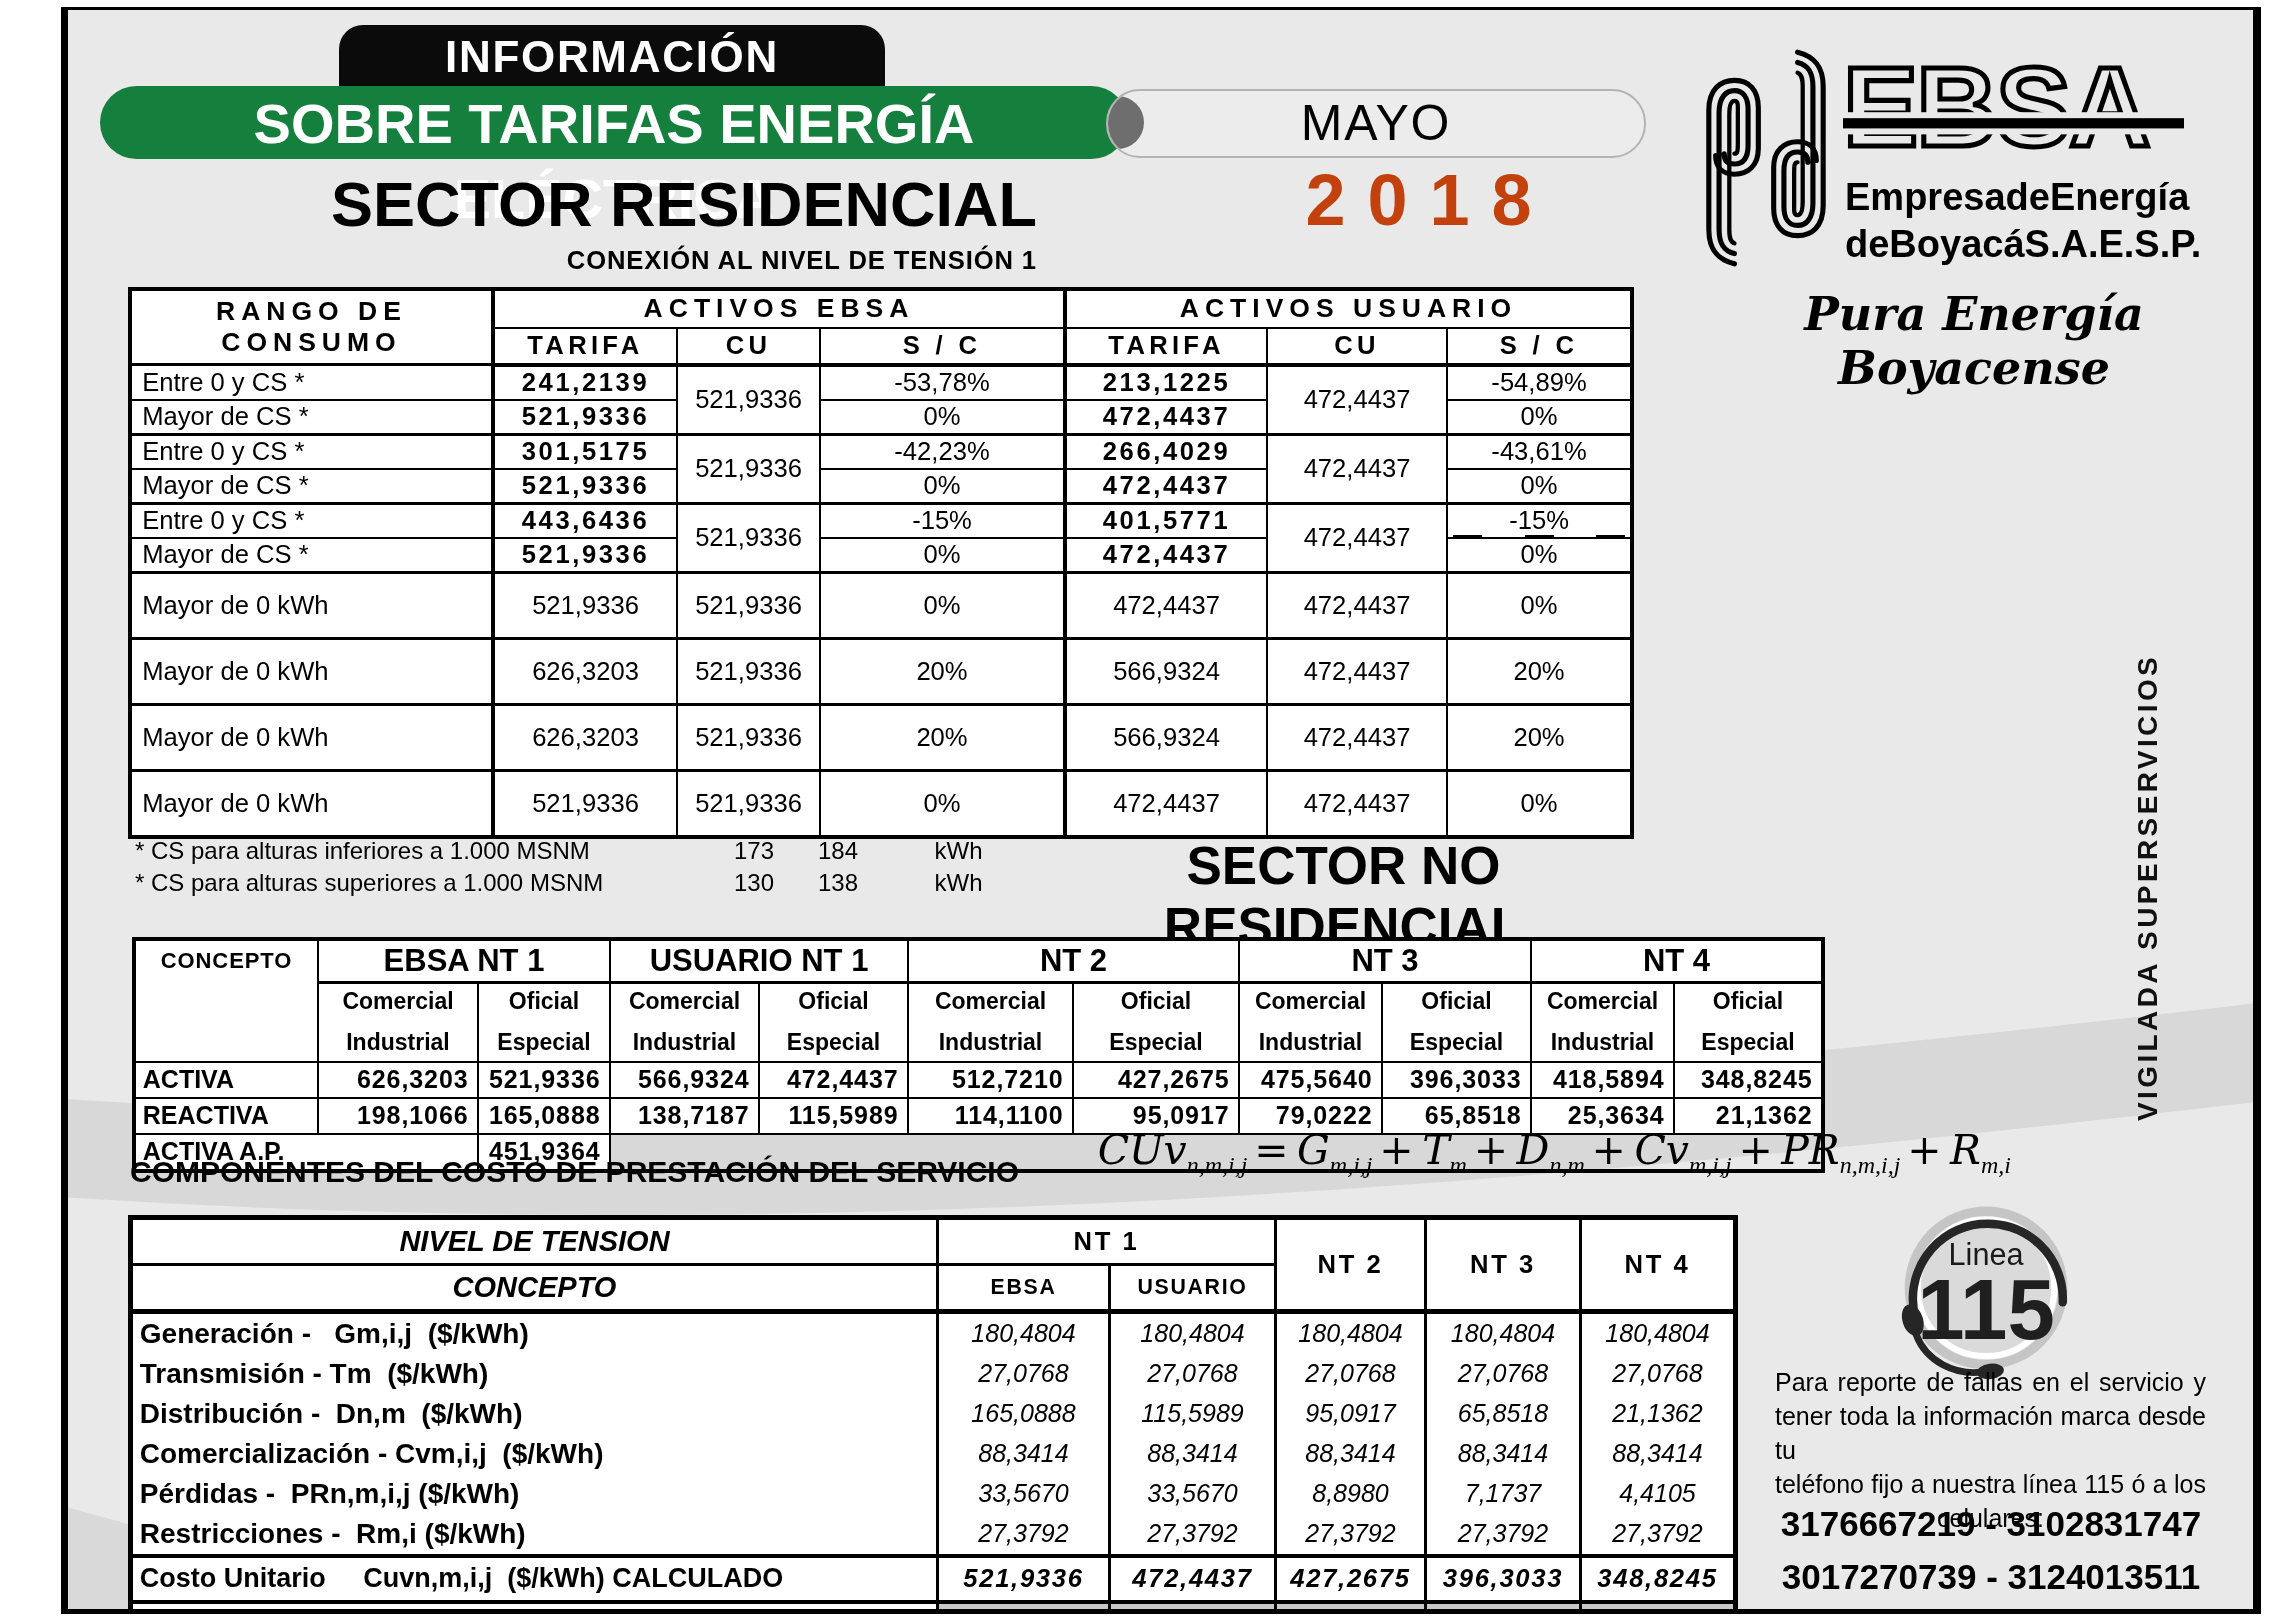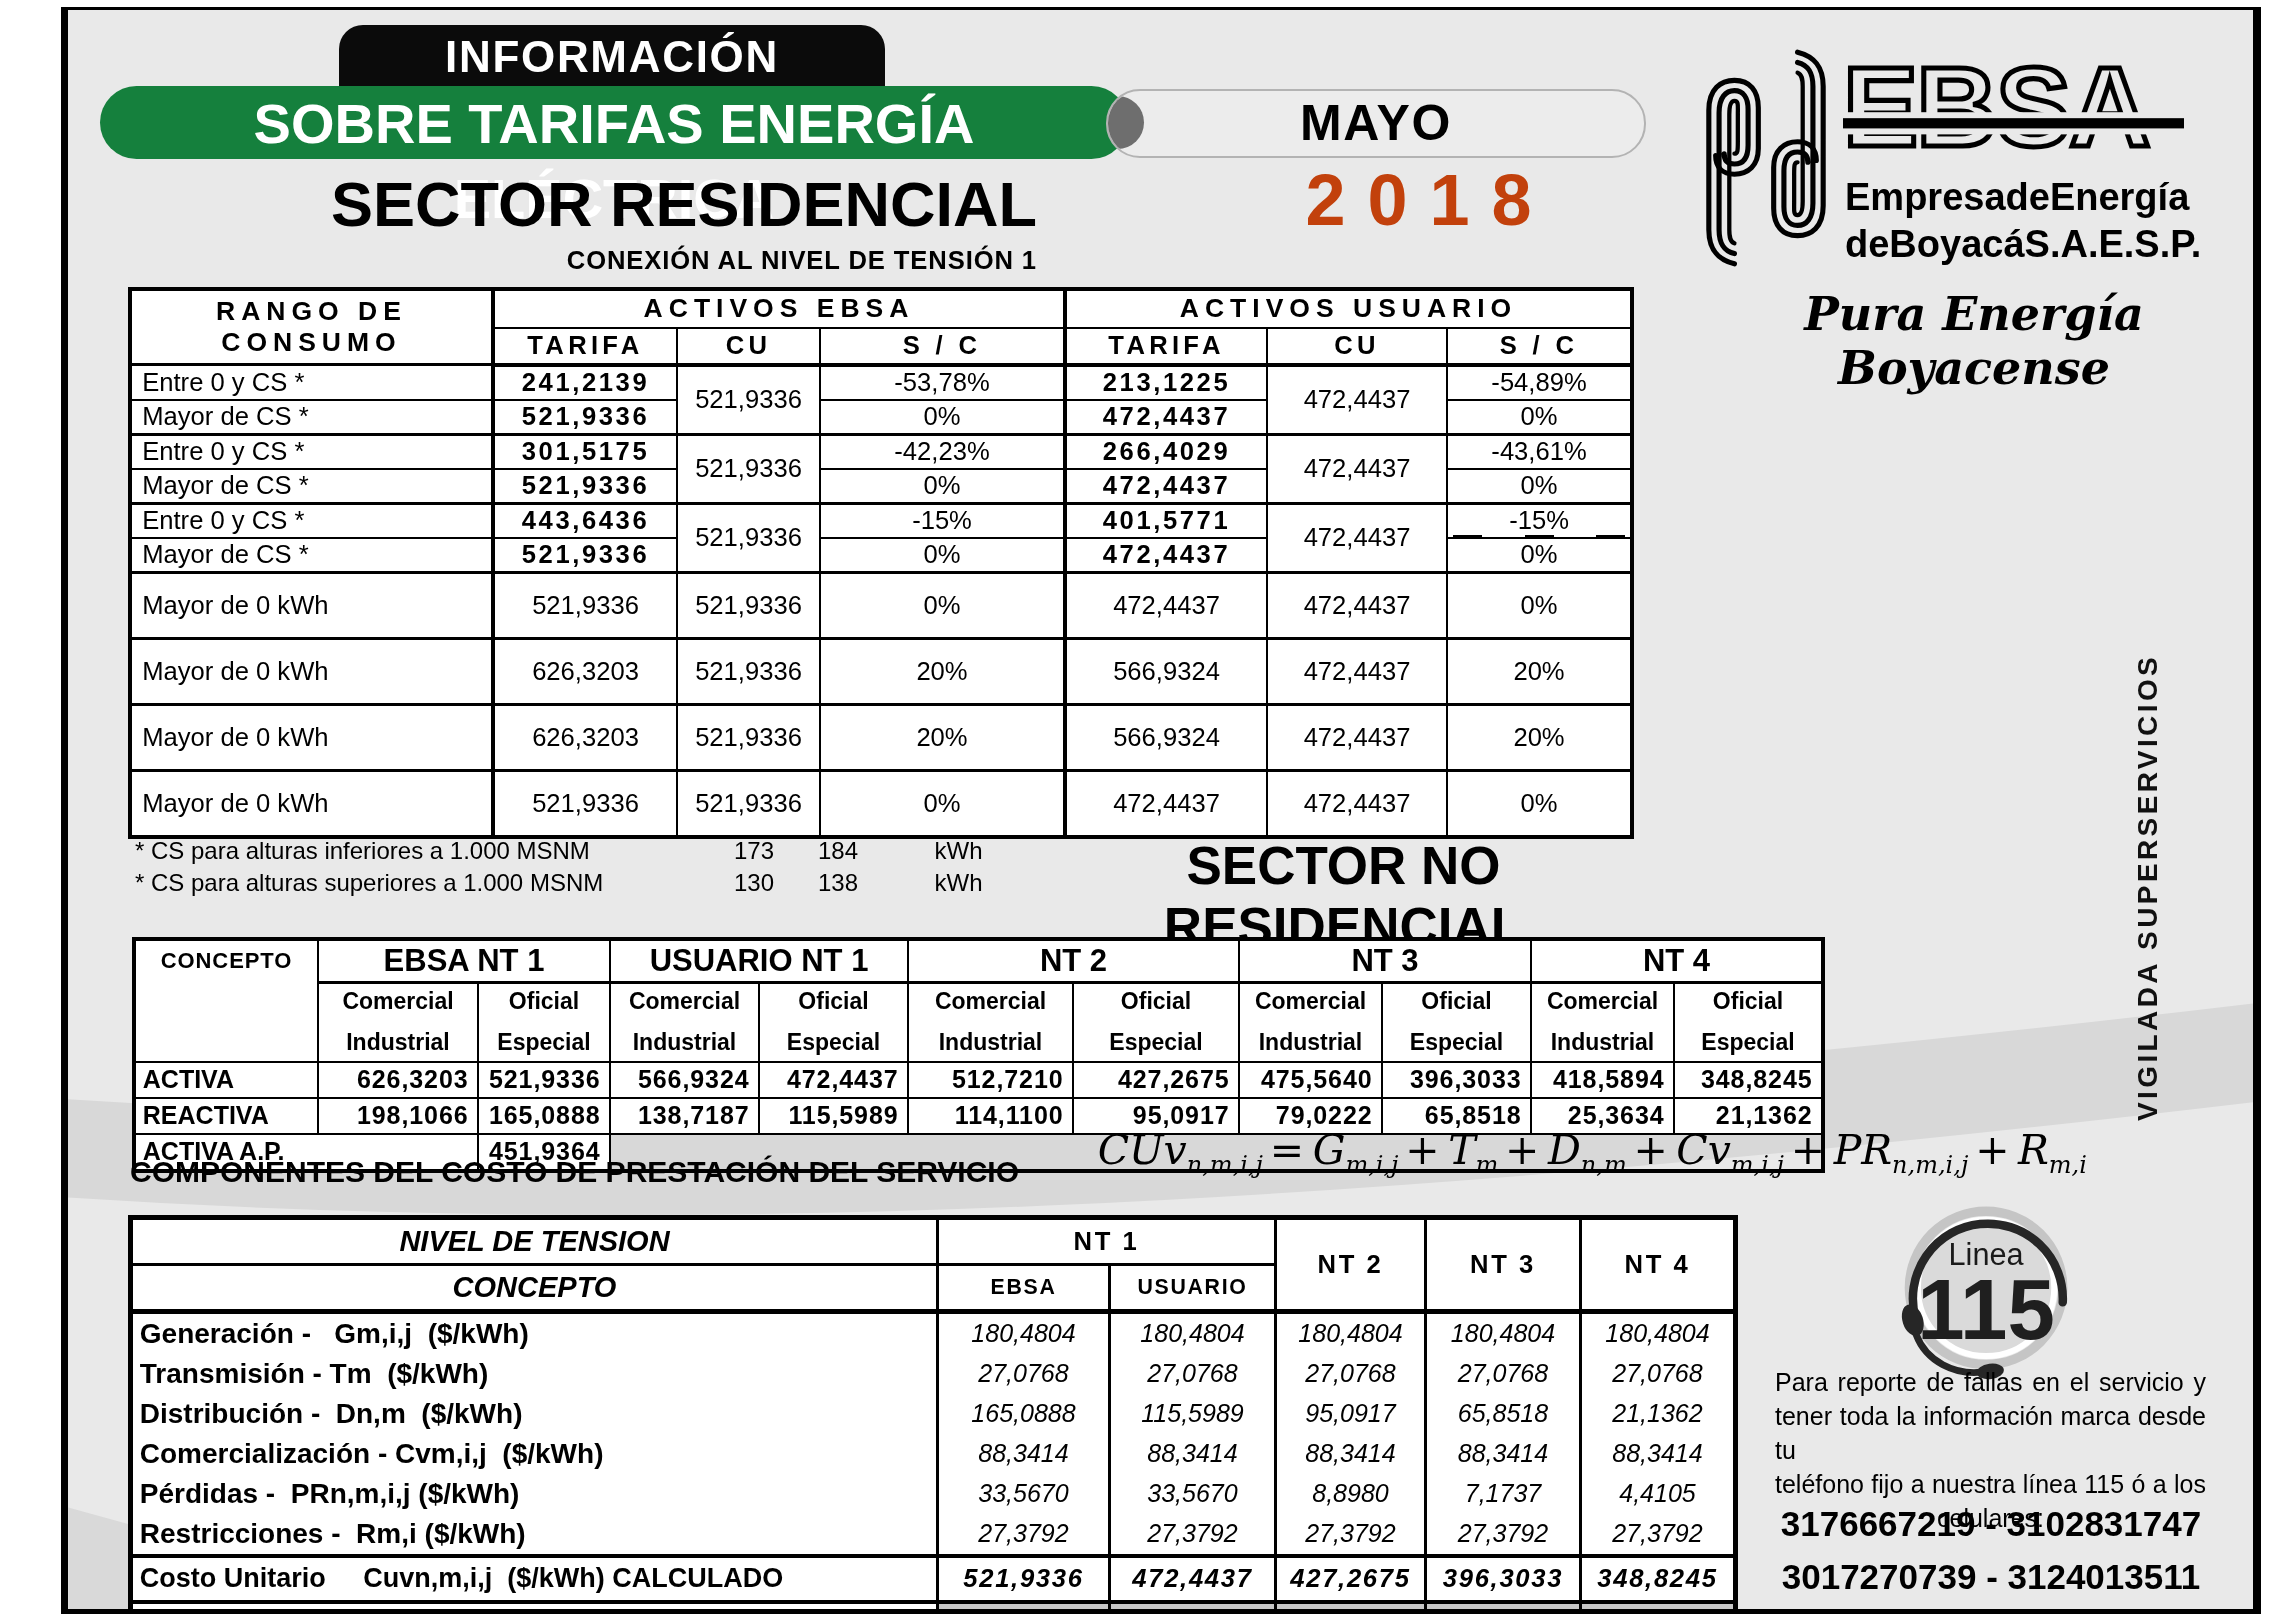--- a/index.html
+++ b/index.html
@@ -12,21 +12,21 @@
   .z{z-index:1;}
 
   
   .info-tab{left:271px;top:15.4px;width:546px;height:61px;background:#0b0b0b;border-radius:24px 24px 0 0;
             color:#fff;font-weight:bold;font-size:44px;letter-spacing:1.7px;text-align:center;line-height:63px;}
   .gray-bar{left:32px;top:76px;width:1028px;height:73px;background:#15803d;border-radius:38px;
             color:#fff;font-weight:bold;font-size:56px;text-align:center;line-height:75px;letter-spacing:0px;}
   .mayo-pill{left:1038px;top:79px;width:536px;height:65px;background:#ececec;border:2.6px solid #b3b3b3;
              border-radius:34px;overflow:hidden;text-align:center;}
   .mayo-pill .circ{position:absolute;left:-17px;top:5.1px;width:53px;height:53px;border-radius:50%;background:#6e6e6e;}
-  .mayo-pill .m{font-weight:bold;font-size:50px;line-height:65px;letter-spacing:1.7px;}
+  .mayo-pill .m{font-weight:normal;font-size:50px;line-height:65px;letter-spacing:1.7px;}
   .year{left:1208px;top:149px;width:307px;text-align:center;font-weight:bold;font-size:72px;color:#c2410c;letter-spacing:22px;}
   .left-head{left:115px;top:155px;width:854px;text-align:right;}
   .left-head .t1{font-weight:bold;font-size:63px;line-height:79px;}
   .left-head .t2{font-weight:bold;font-size:25.6px;line-height:32px;letter-spacing:0.9px;}
 
   
   .mark{left:1634px;top:36px;}
   .wordmark{left:1775px;top:32px;}
   .company{left:1777px;width:329px;font-weight:bold;font-size:38px;text-align:center;}
   .c1{top:166px;} .c2{top:213px;}
@@ -72,21 +72,21 @@
   .nr .b1 .g{height:38px;font-weight:bold;font-size:31px;text-align:center;border-bottom:3.4px solid #000;}
   .nr .concepto{vertical-align:top;text-align:center;padding-top:6.8px;font-weight:bold;font-size:22px;letter-spacing:0.9px;}
   .nr .b2 th{height:75px;font-weight:bold;font-size:23px;text-align:center;margin-left:45px;}
   .nr .b2 th div:first-child{margin-bottom:13.7px;}
   .nr tbody td{height:32px;font-weight:bold;font-size:25px;}
   .nr tbody .lbl{text-align:left;padding-left:6.8px;}
   .nr tbody .val{text-align:right;padding-right:8.5px;letter-spacing:0.9px;}
 
   .comp-title{left:62px;top:1145px;font-weight:bold;font-size:30px;z-index:1;}
   .formula{left:1028px;top:1116px;width:854px;font-family:"DejaVu Serif",serif;font-style:italic;font-size:41px;z-index:1;}
-  .formula sub{font-size:24px;}
+  .formula sub{font-size:24px;font-family:Liberation Serif, serif;}
   .formula .op{margin:0 6.8px;}
   .formula .base{margin-left:1.7px;}
 
   
   table.ct{left:60px;top:1205px;width:1605px;border:5.1px solid #000;}
   .ct th,.ct td{background:#fff;}
   .ct th{border:3.4px solid #000;}
   .ct thead th{border-bottom:5.1px solid #000;}
   .ct .cb1 .niv,.ct .cb1 .nt1{border-bottom:2.6px solid #000;}
   .ct .niv{height:41px;font-weight:bold;font-style:italic;font-size:29px;text-align:center;}

